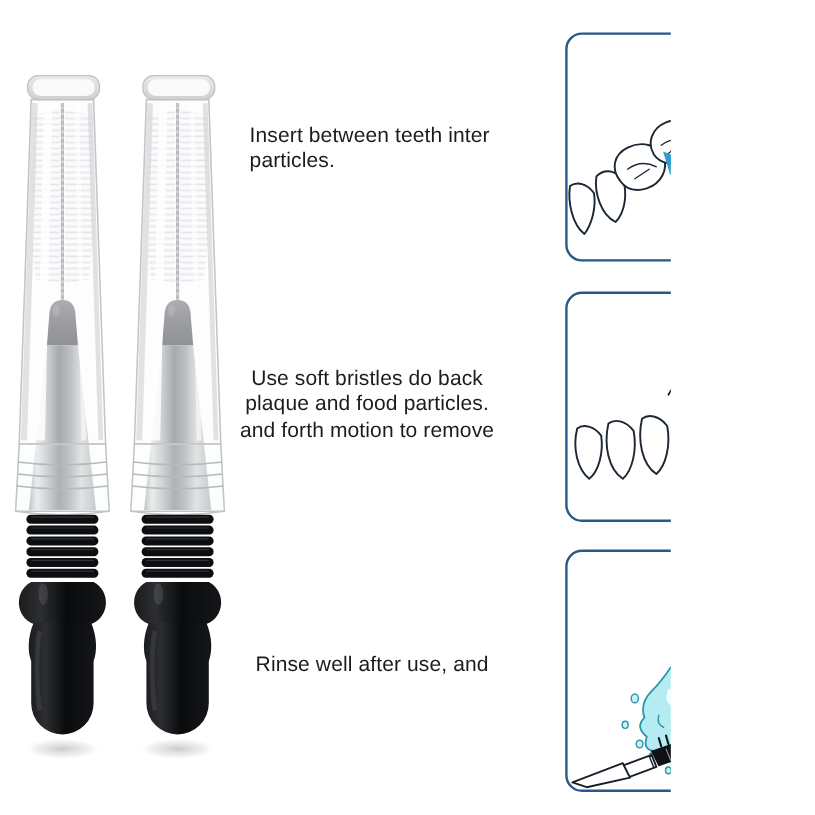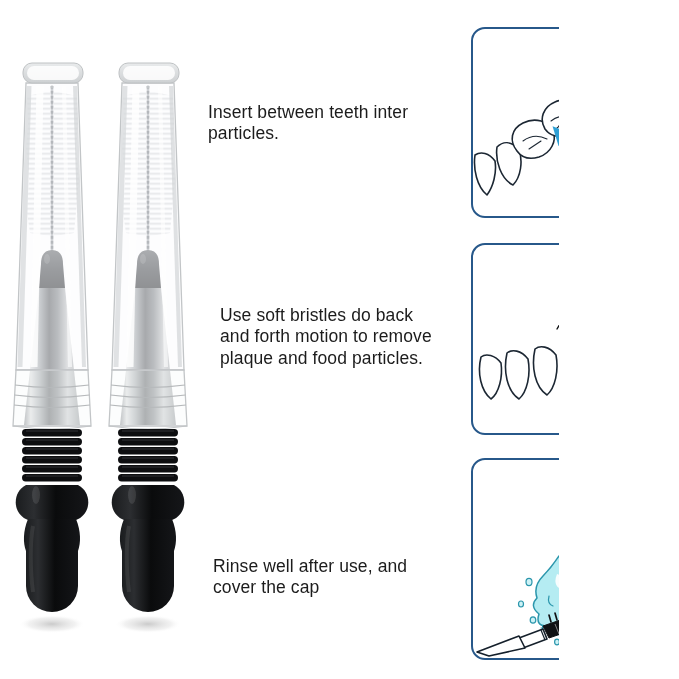--- a/index.html
+++ b/index.html
@@ -123,29 +123,28 @@
     <g>
         <use href="#brushUnit" x="96"></use>
       </g>
   </svg>
 
   <div class="step-text" style="left:208px;top:102px;">
     <div>Insert between teeth inter</div>
     <div>particles.</div>
   </div>
 
-  <div class="step-text" style="left:220px;top:305px;">
+  <div class="step-text" style="left:200px;top:305px;text-align:center;">
     <div>Use soft bristles do back</div>
+    <div>plaque and food particles.</div>
     <div>and forth motion to remove</div>
-    <div>plaque and food particles.</div>
-  </div>
-
-  <div class="step-text" style="left:213px;top:556px;">
+  </div>
+
+  <div class="step-text" style="left:213px;top:543px;">
     <div>Rinse well after use, and</div>
-    <div>cover the cap</div>
   </div>
 
   <div class="panel" style="top:27px;height:191px;">
     <svg width="196" height="187" viewBox="0 0 196 187">
       <defs>
         <marker id="ah" viewBox="0 0 10 10" refX="6.5" refY="5" markerWidth="4.4" markerHeight="4.4" orient="auto-start-reverse">
           <path d="M0 0 L10 5 L0 10 Z" fill="#2e9fd4"></path>
         </marker>
       </defs>
       <g stroke="#1c2733" stroke-width="1.6" fill="#ffffff" stroke-linejoin="round" stroke-linecap="round">

